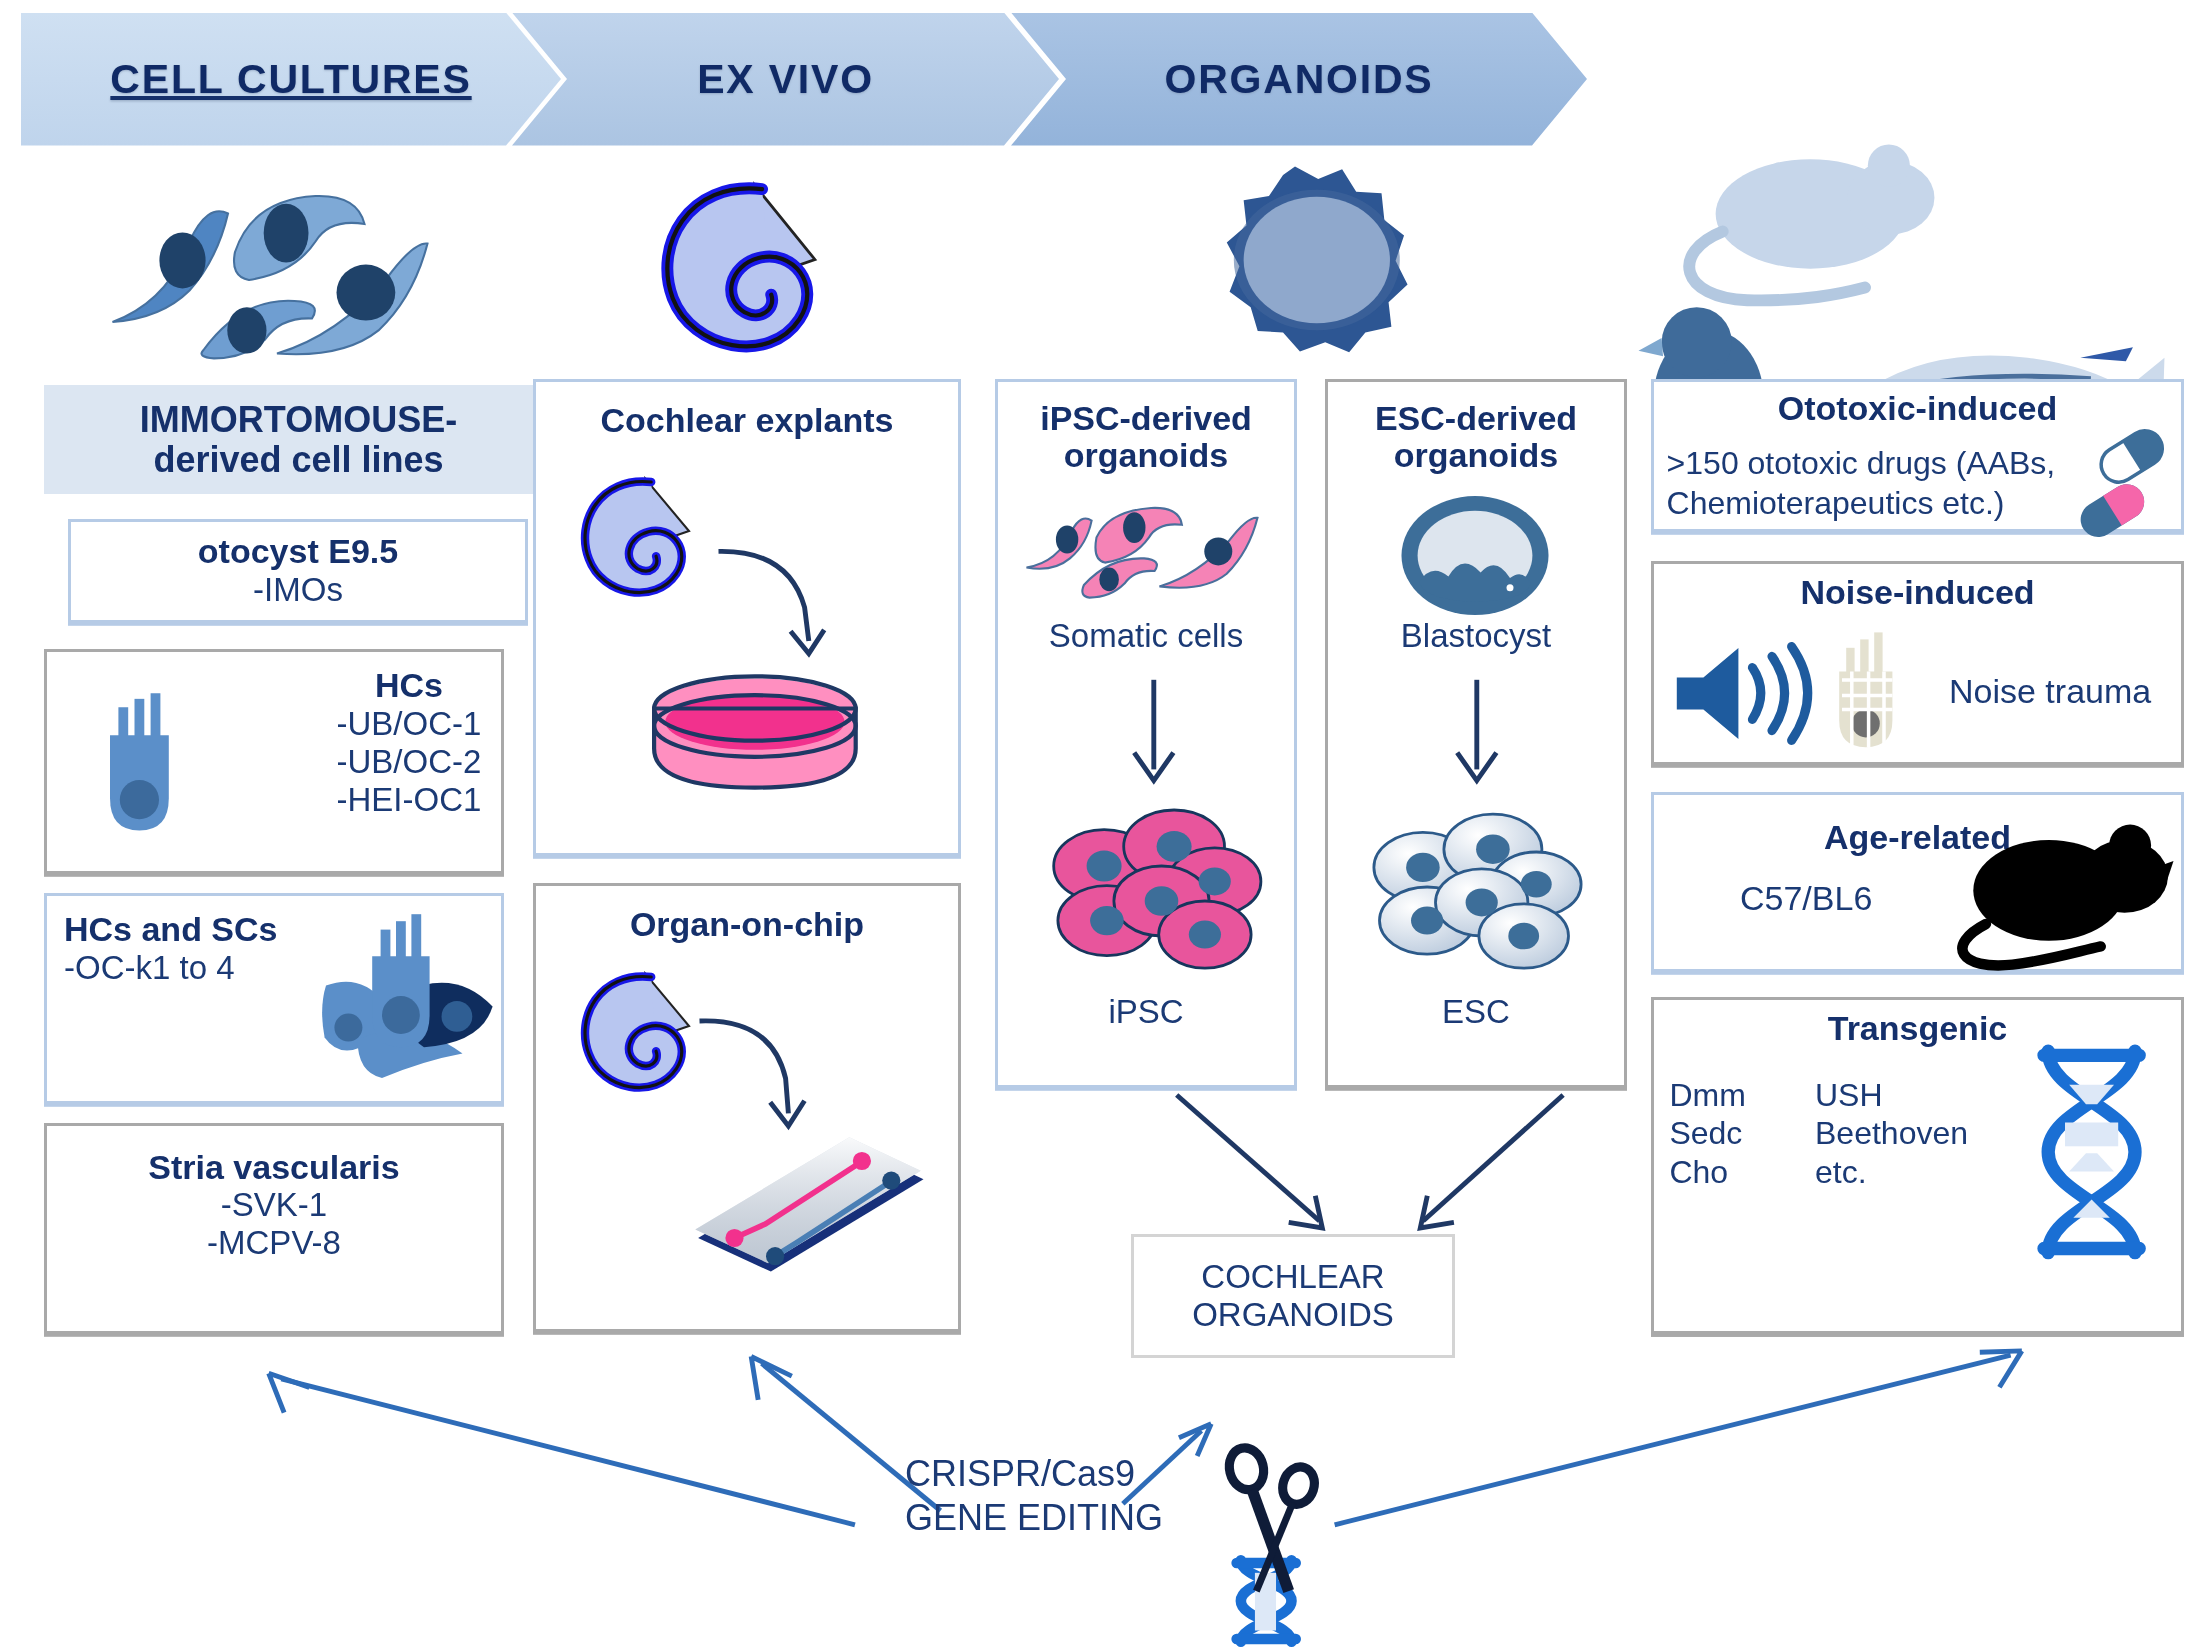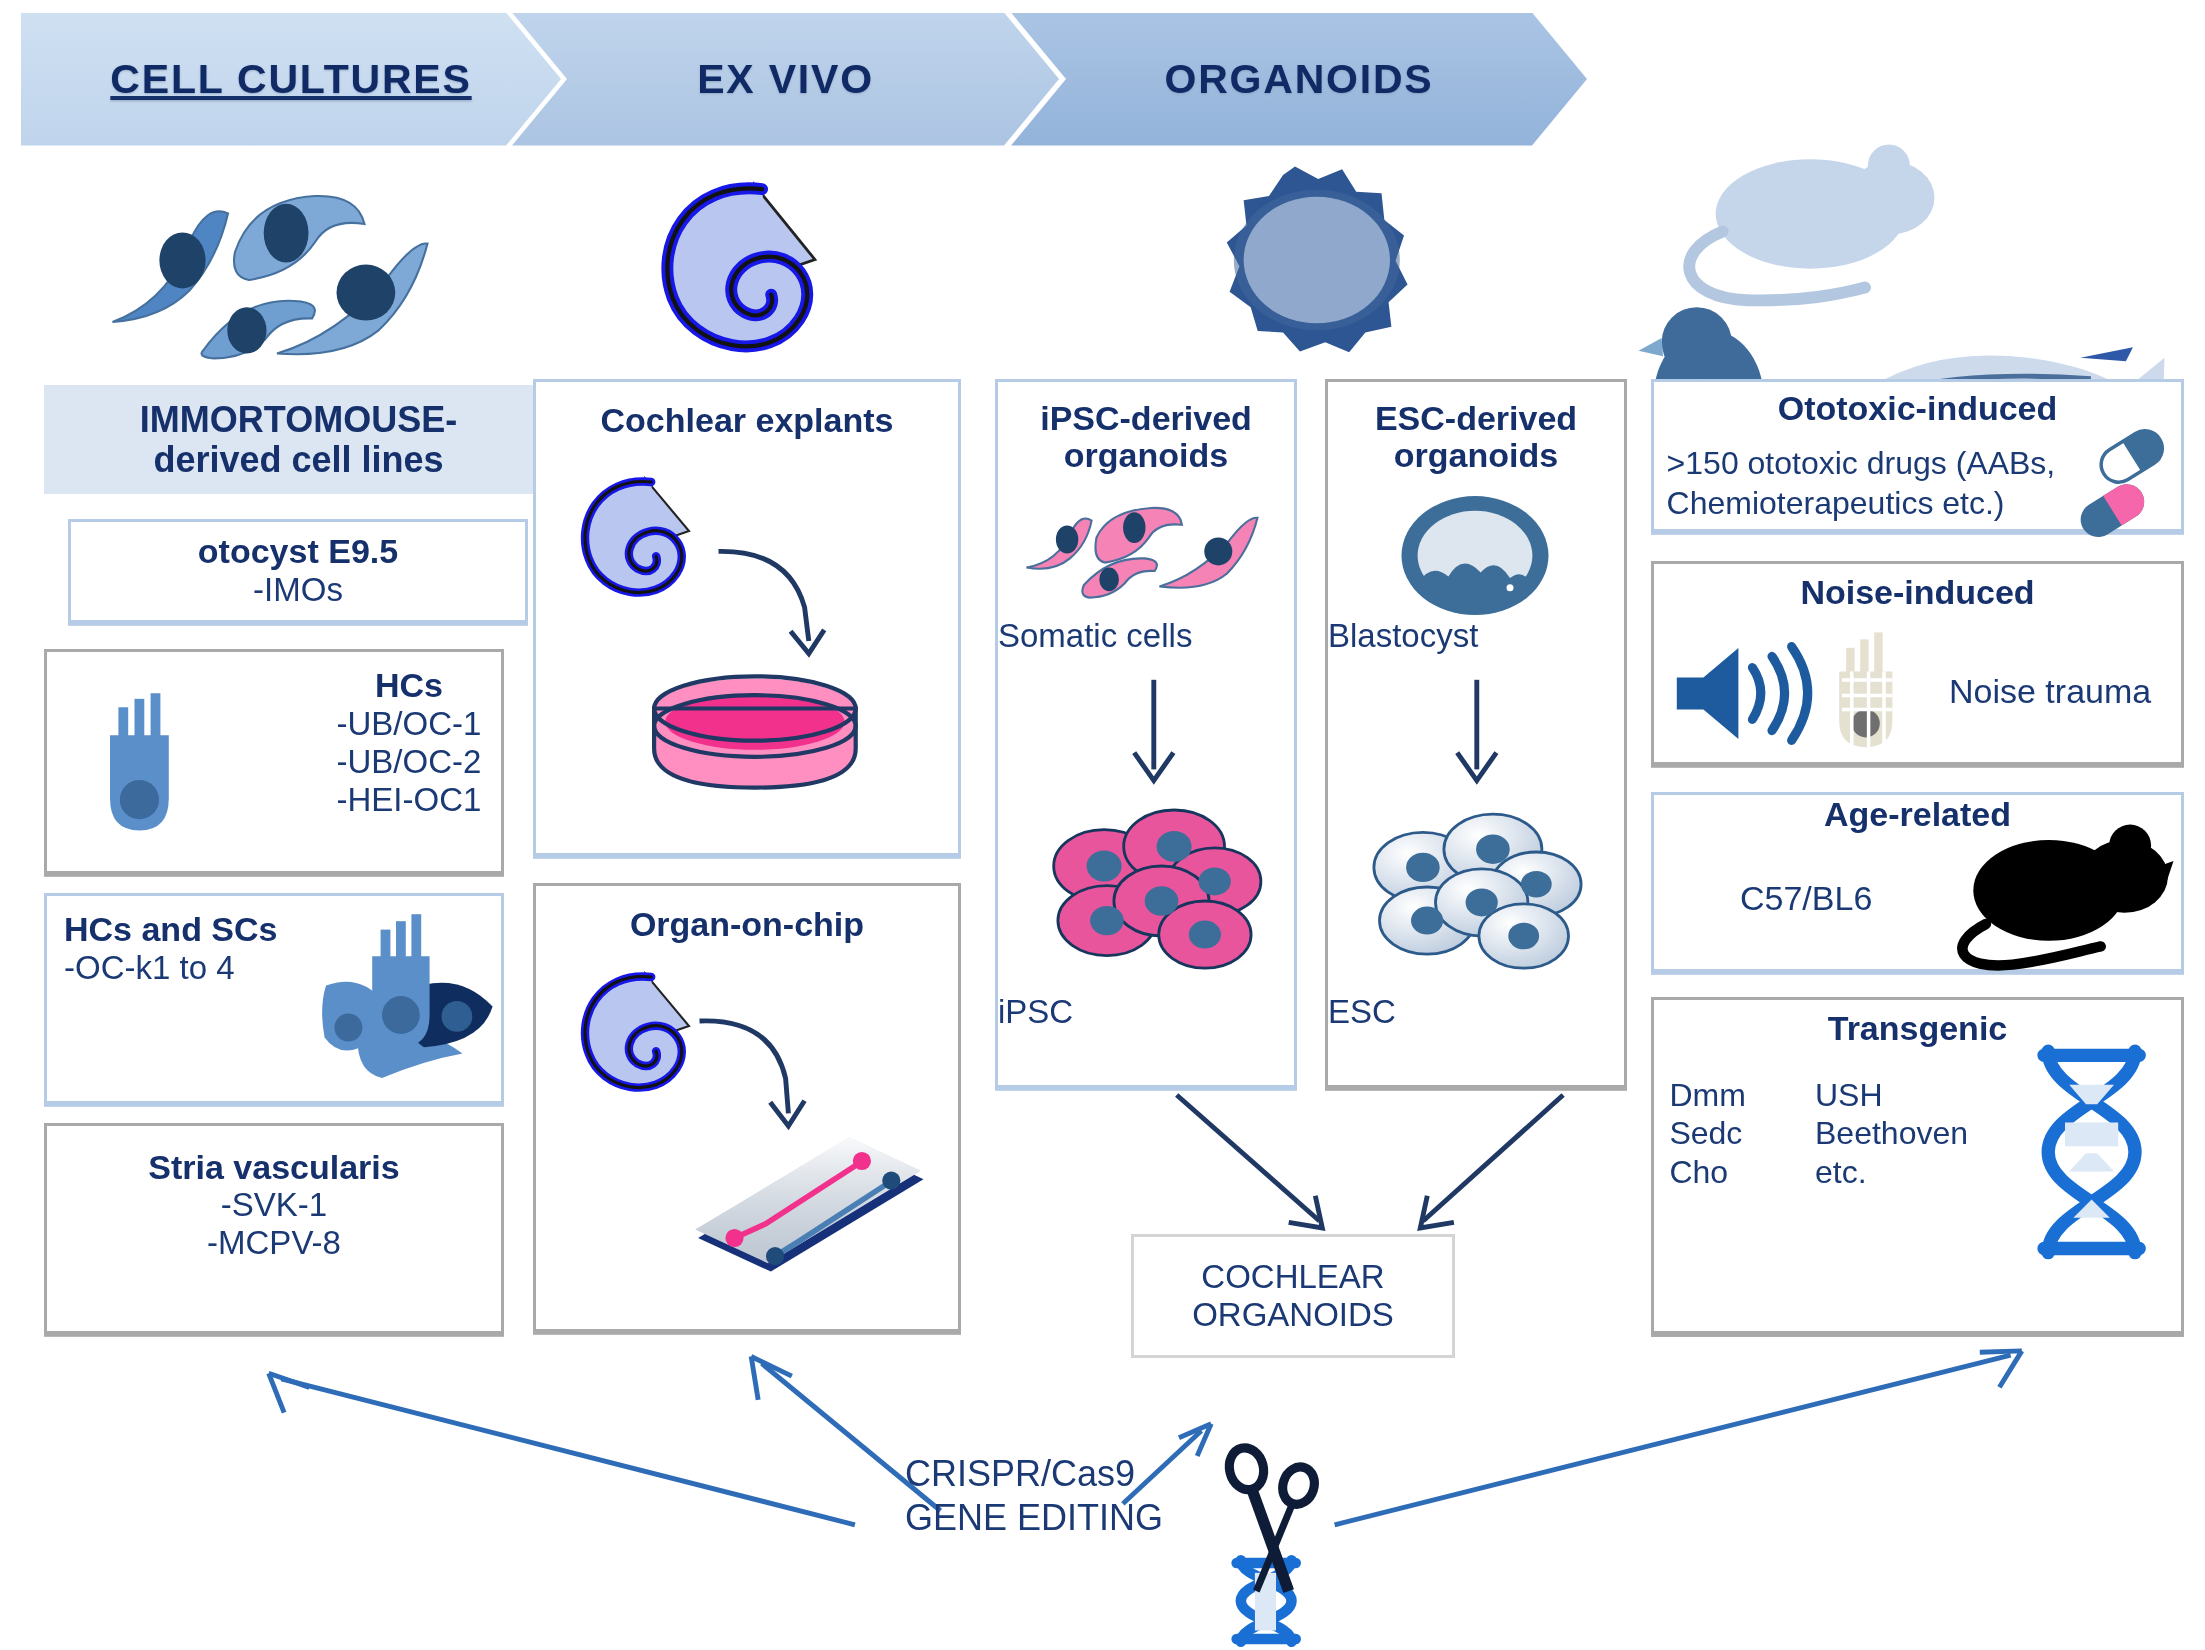--- a/index.html
+++ b/index.html
@@ -20,21 +20,21 @@
   .box{position:absolute;background:#fff;box-sizing:border-box;}
   .bd-blue{border:3.5px solid #b6cbe6;box-shadow:0 2.8px 0 #b6cbe6;}
   .bd-gray{border:3.5px solid #a9a9a9;box-shadow:0 2.8px 0 #a9a9a9;}
   .bd-lgray{border:3.5px solid #d4d4d4;}
   .fill-blue{background:#dce6f2;border:none;}
 
   .ttl{font-size:34px;font-weight:bold;line-height:1.10;text-align:center;color:#15306b;}
   .ttl-lg{font-size:36px;}
   .sub{font-size:33px;line-height:1.16;text-align:center;color:#1b3a75;font-weight:normal;}
   .plain{font-size:32px;line-height:1.2;color:#1b3a75;}
-  .cap{font-size:33px;color:#1b3a75;}
+  .cap{font-size:33px;text-align:center;color:#1b3a75;}
 
   svg{display:block;overflow:visible;}
 </style>
 </head>
 <body>
 
 
 
 
 <div id="banner">
@@ -368,21 +368,21 @@
     </g>
     <circle cx="54" cy="132" r="20" fill="#6f6f6f"></circle>
     <g stroke="#ffffff" stroke-width="5">
       <path d="M20 70 L92 70 M20 92 L92 92 M20 112 L92 112 M34 58 L34 166 M58 58 L58 166 M80 58 L80 166"></path>
     </g>
   </svg>
   <div class="plain abs" style="left:295px;top:107px;font-size:34px;">Noise trauma</div>
 </div>
 
 <div class="box bd-blue" style="left:1651px;top:792px;width:533px;height:180px;">
-  <div class="ttl" style="margin-top:1px;">Age-related</div>
+  <div class="ttl" style="margin-top:24px;">Age-related</div>
   <div class="plain abs" style="left:86px;top:83px;font-size:34px;">C57/BL6</div>
   <svg class="abs" style="left:302px;top:31px;" width="225" height="147" viewBox="0 0 320 210">
     <ellipse cx="132" cy="92" rx="108" ry="72" fill="#000"></ellipse>
     <ellipse cx="240" cy="72" rx="62" ry="52" fill="#000"></ellipse>
     <circle cx="248" cy="28" r="30" fill="#000"></circle>
     <path d="M288 58 L310 50 L300 80 Z" fill="#000"></path>
     <path d="M42 140 C -16 170 4 206 80 198 C 132 192 170 180 206 172" stroke="#000" stroke-width="15" fill="none" stroke-linecap="round"></path>
   </svg>
 </div>
 

